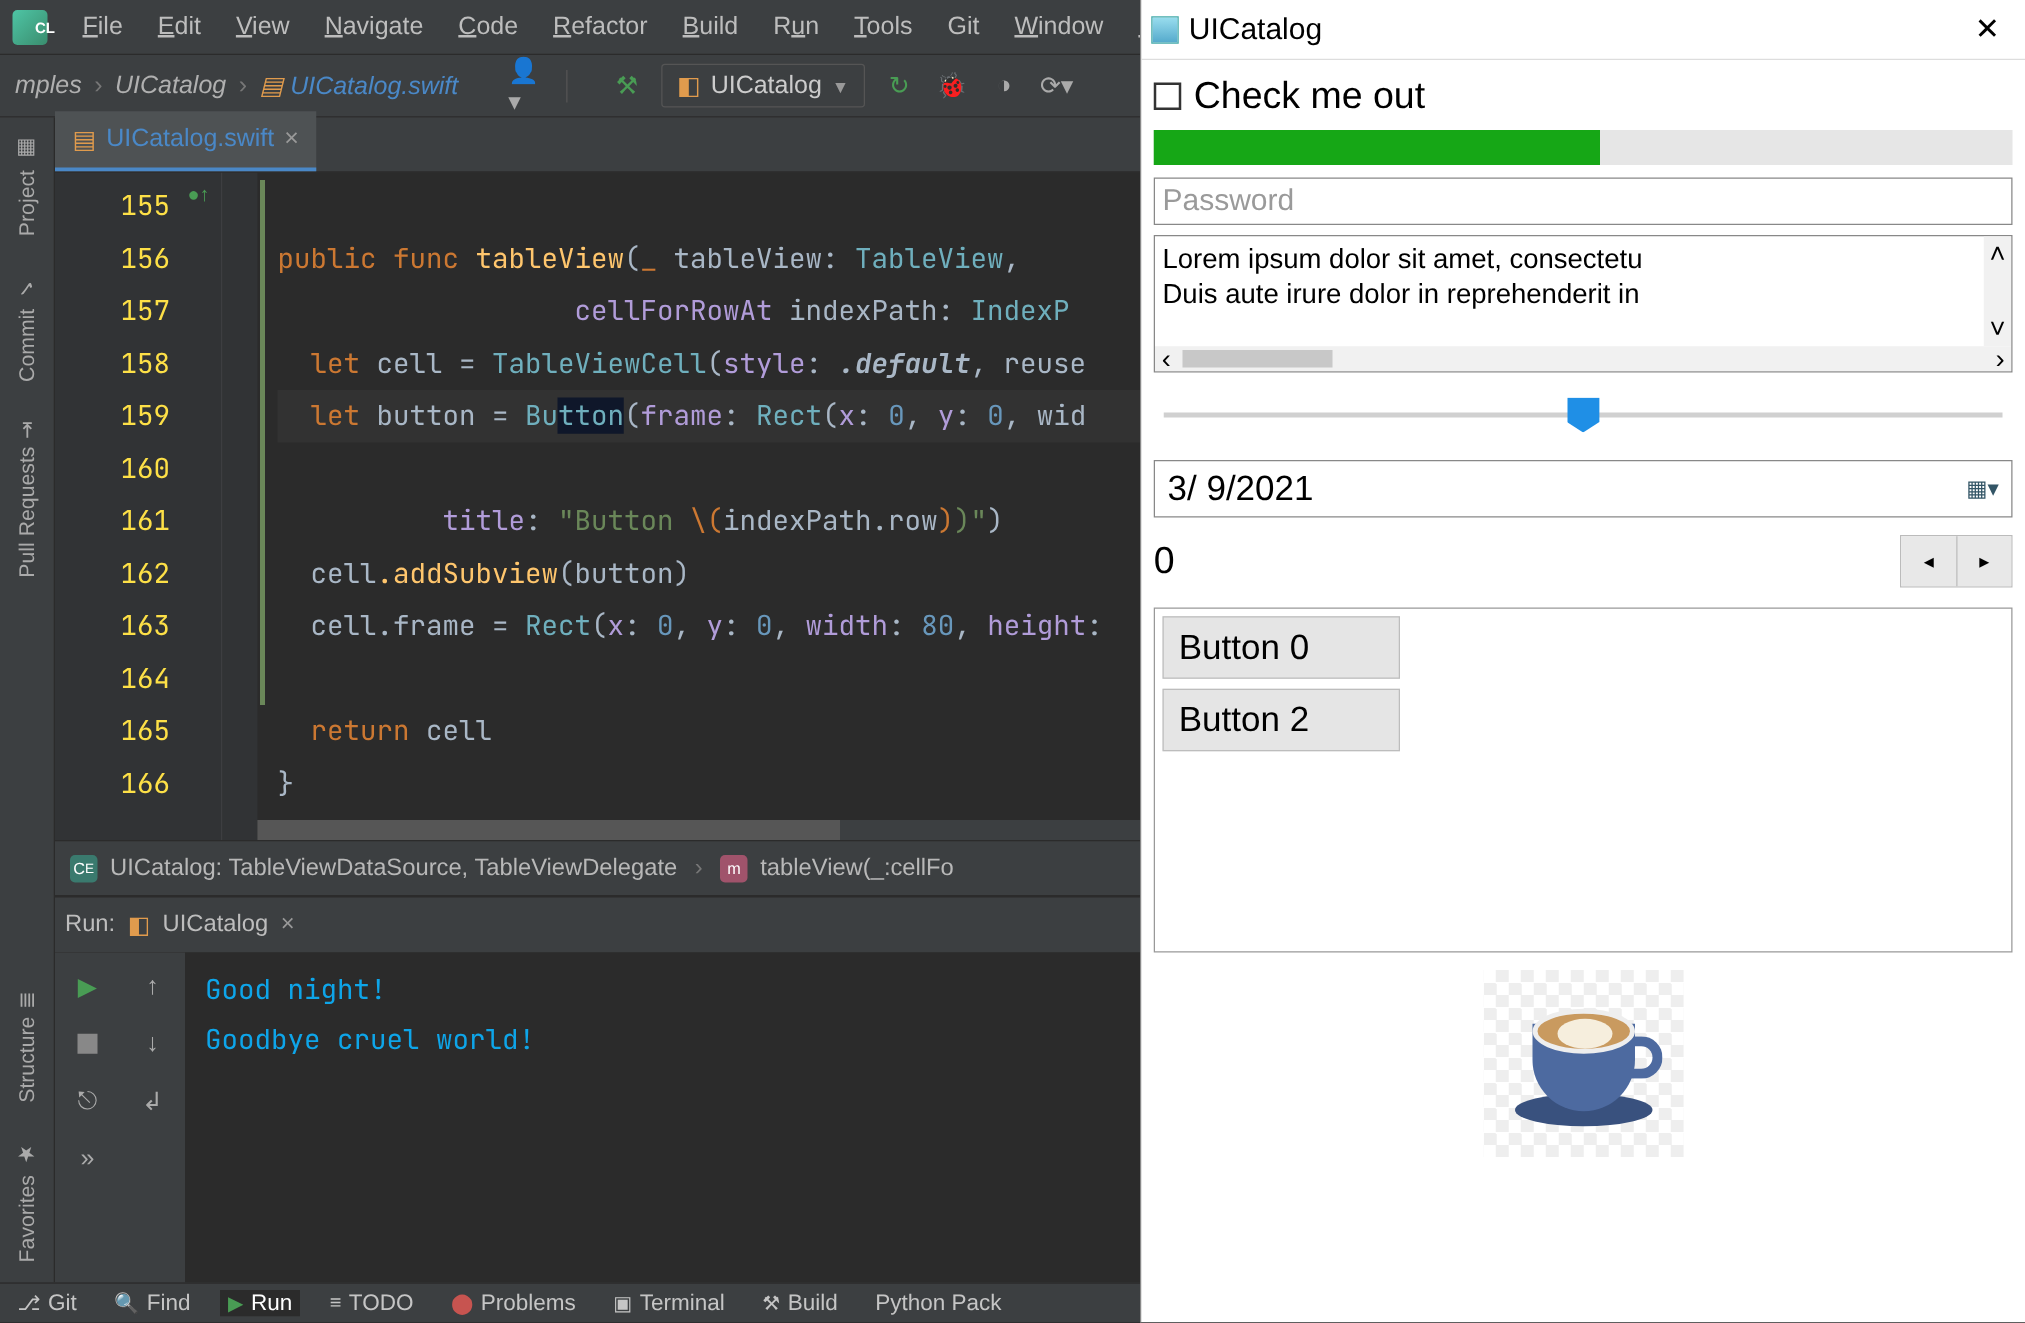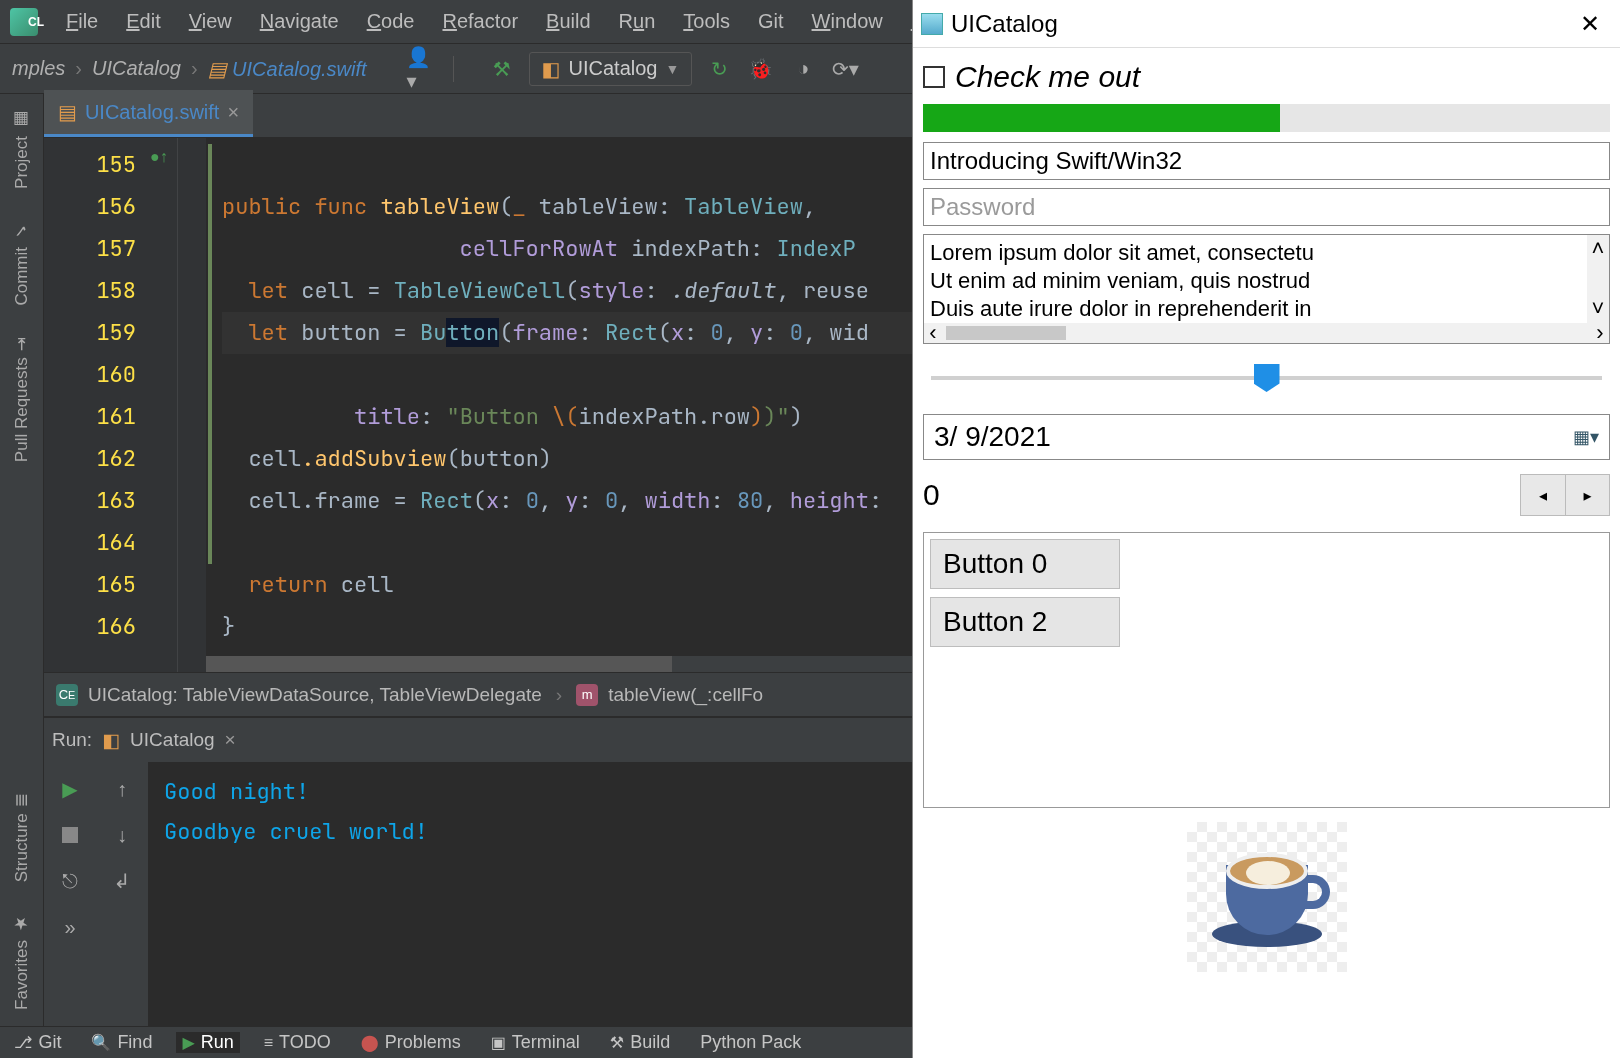--- a/index.html
+++ b/index.html
@@ -120,21 +120,21 @@
   font: 22px/42px "JetBrains Mono","Consolas",monospace;
   white-space:pre; color:#a9b7c6; position:relative;
   overflow:hidden;
 }
 .code .kw { color:#cc7832; }
 .code .fn { color:#ffc66d; }
 .code .ty { color:#6fafbd; font-style:normal; }
 .code .id { color:#b19cd9; }
 .code .num { color:#6897bb; }
 .code .str { color:#6a8759; }
-.code .it { font-style:italic; color:#a9b7c6; }
+.code .it { font-style:italic; color:#a9b7c6;font-weight:bold; }
 .code .hl-line { background:#323232; display:block; }
 .code .cursor-sel { background:#0f172a; }
 .hscroll {
   position:absolute; left:162px; right:0; bottom:0; height:16px;
   background:#3c3f41;
 }
 .hscroll .thumb { position:absolute; left:0; width:66%; height:100%; background:#565656; }
 
 
 .nav-crumb {
@@ -201,21 +201,21 @@
 }
 .win32-title { font-size:24px; flex:1; }
 .win32-close { font-size:24px; padding:4px 12px; cursor:pointer; }
 .win32-body { padding:12px 10px 0 10px; }
 .row { display:flex; align-items:center; gap:14px; margin-bottom:10px; }
 .mono-label { font: 26px "Consolas",monospace; }
 .w32-btn {
   background:#e5e5e5; border:1px solid #bdbdbd;
   font-size:30px; padding:6px 18px; cursor:pointer;
 }
-.w32-check { display:flex; align-items:center; gap:10px; font-size:30px; margin-bottom:10px;font-style:italic; }
+.w32-check { display:flex; align-items:center; gap:10px; font-size:30px; margin-bottom:10px; }
 .w32-check .box { width:22px; height:22px; border:2px solid #333; }
 .progress {
   width:100%; height:28px; background:#e6e6e6; margin-bottom:10px;
   position:relative;
 }
 .progress .fill { position:absolute; left:0; top:0; bottom:0; width:52%; background:#16a716; }
 .w32-input {
   width:100%; border:1px solid #888; font-size:24px; padding:4px 6px;
   margin-bottom:8px; background:#fff; color:#000;
 }
@@ -443,25 +443,23 @@
     <div class="win32-close">✕</div>
   </div>
   <div class="win32-body">
     <div class="w32-check">
       <span class="box"></span>
       <span>Check me out</span>
     </div>
     <div class="progress">
       <div class="fill"></div>
     </div>
-    <div class="w32-input">Introducing Swift/Win32</div>
     <div class="w32-input placeholder">Password</div>
     <div class="w32-textarea">
       <div>Lorem ipsum dolor sit amet, consectetu</div>
-      <div>Ut enim ad minim veniam, quis nostrud</div>
       <div>Duis aute irure dolor in reprehenderit in</div>
       <div class="vbar">
           <span>˄</span>
           <span>˅</span>
         </div>
       <div class="hbar">
         <span class="lthumb">‹</span>
           <div class="thumb"></div>
           <div class="spacer"></div>
           <span class="lthumb">›</span>

